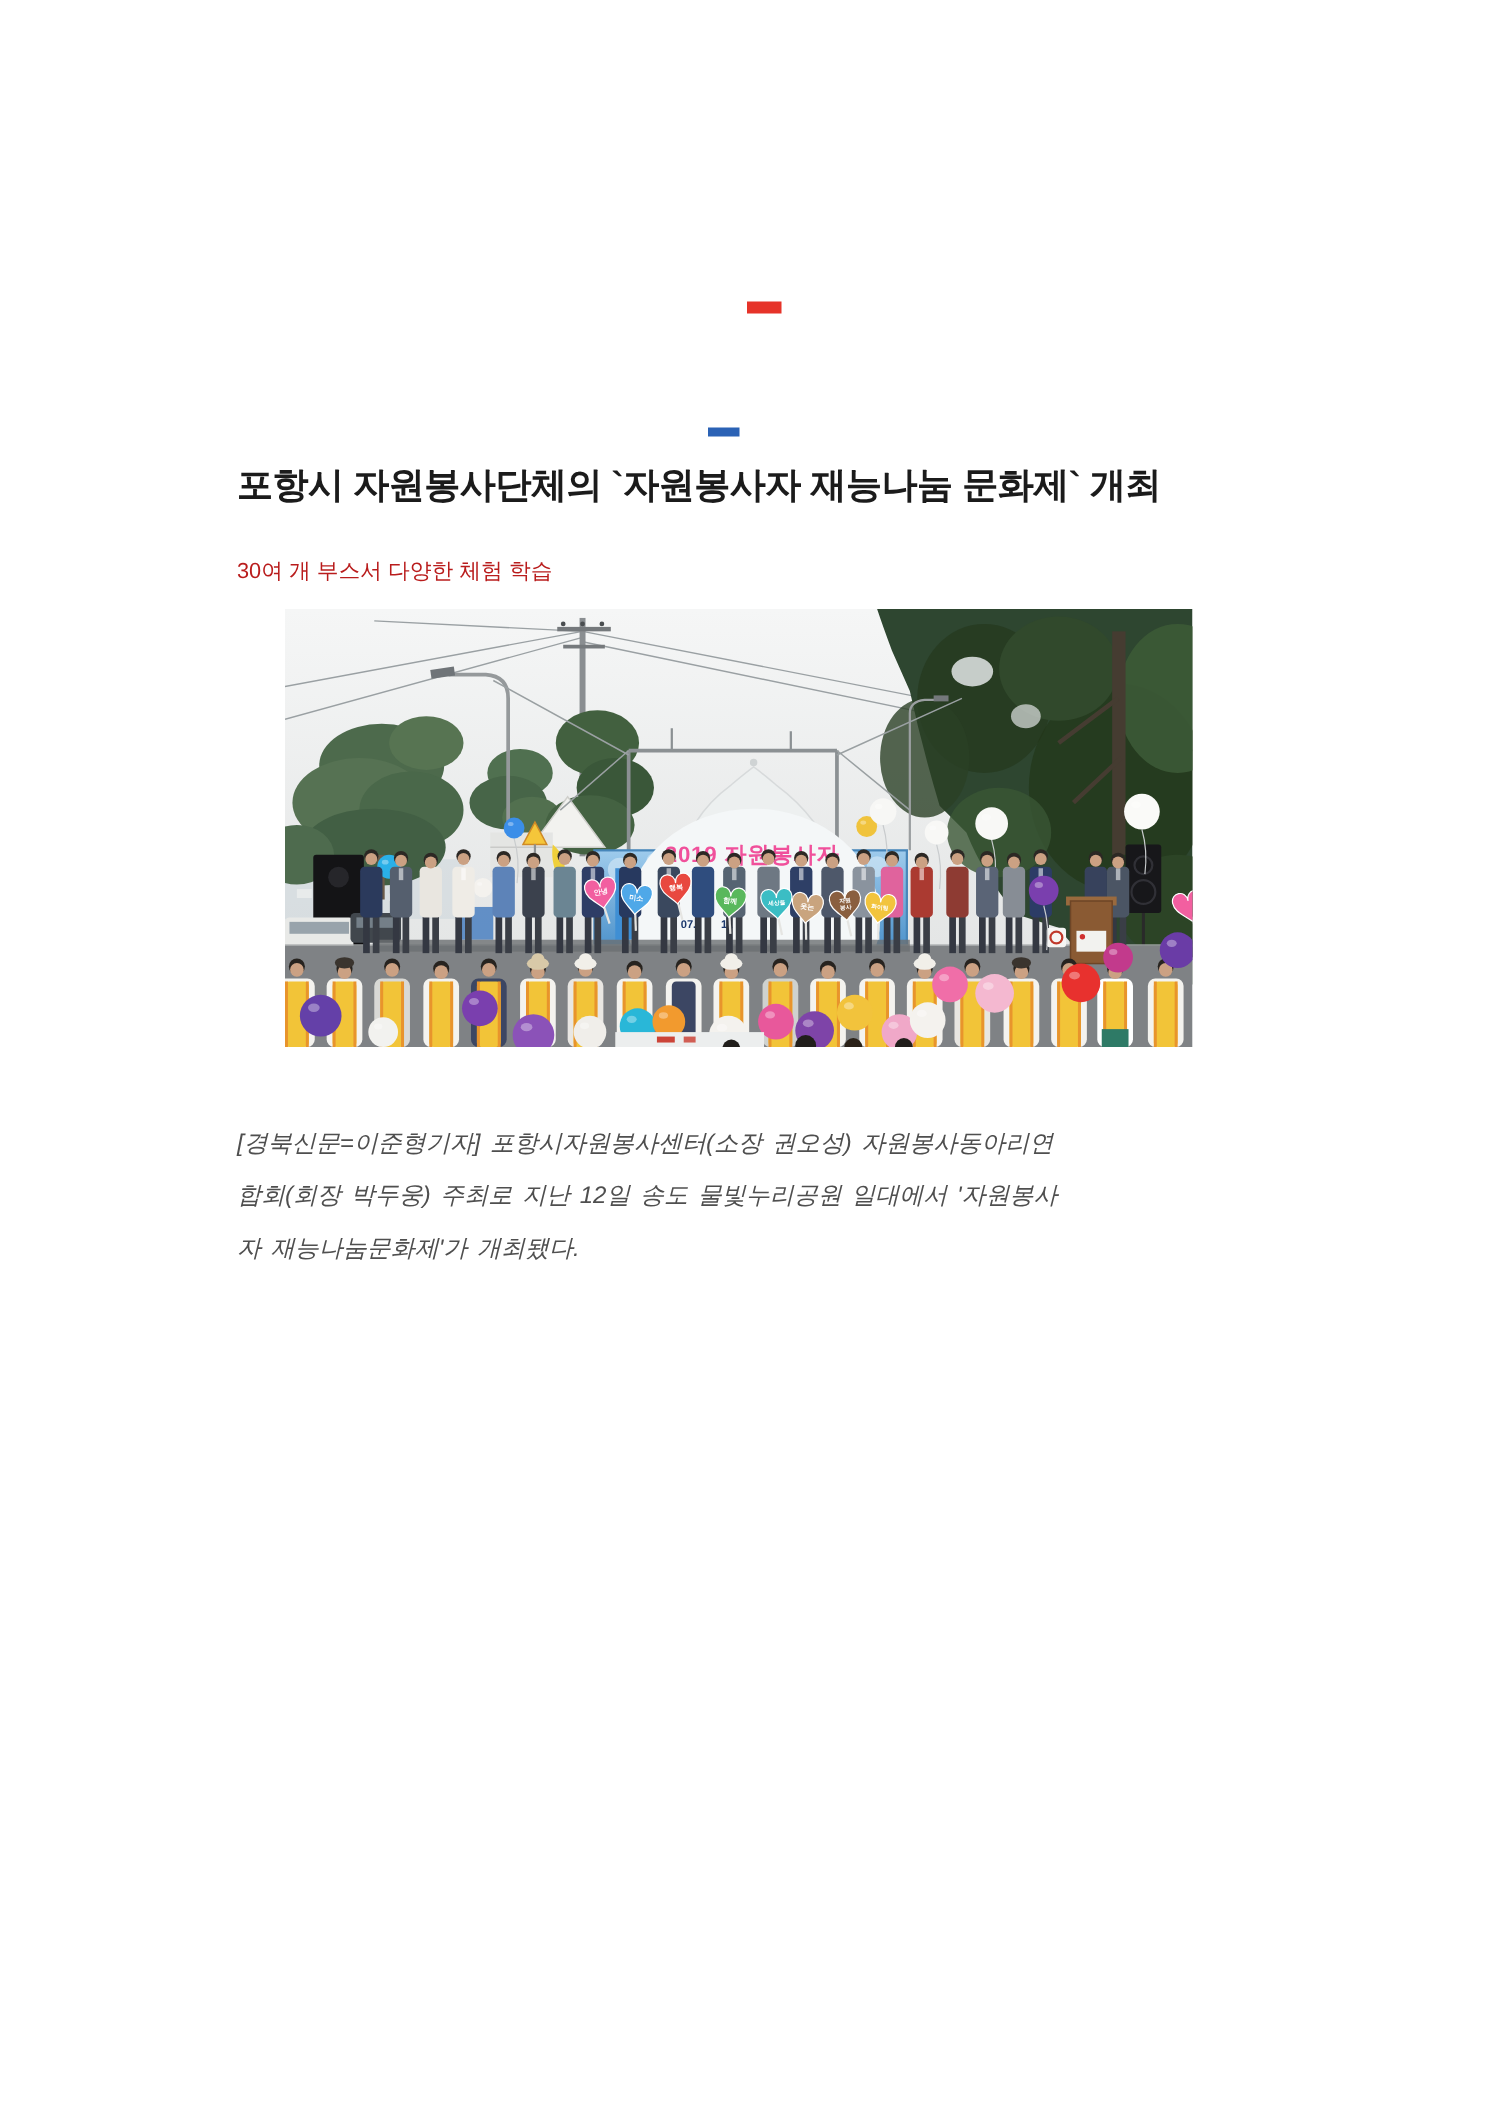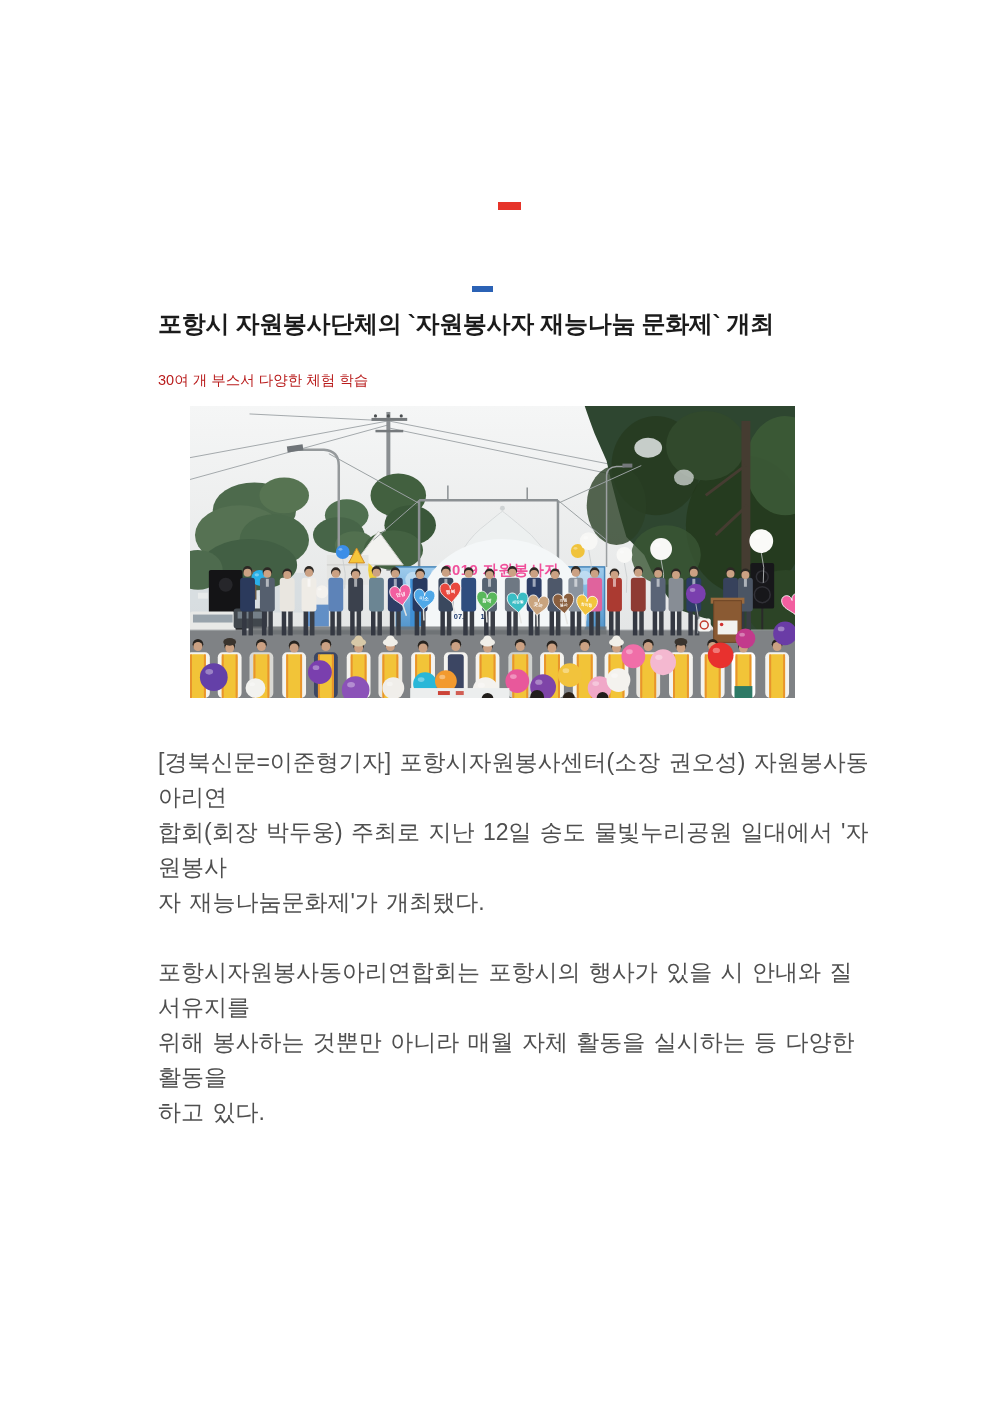--- a/index.html
+++ b/index.html
@@ -11,22 +11,22 @@
   .accent{position:absolute;display:block;}
   .accent-red{left:2px;top:10px;width:23px;height:8px;background:#e63329;}
   .accent-blue{right:3px;top:94px;width:21px;height:6px;background:#2b62b5;}
   .headline{position:absolute;top:308px;left:158px;width:710px;margin:0;
             font-size:24px;line-height:32px;font-weight:bold;color:#1b1b1b;letter-spacing:-0.3px;}
   .subtitle{position:absolute;top:371px;left:158px;width:700px;margin:0;
             font-size:14.5px;color:#b91c1c;}
   .photo{position:absolute;top:406px;left:190px;width:605px;height:292px;margin:0;}
   .photo svg{display:block;width:100%;height:100%;}
   .body-text{position:absolute;top:745px;left:158px;width:712px;}
-  .body-text p{margin:0 0 35px 0;font-size:23px;line-height:35px;color:#4f4f4f;
-               white-space:pre-line;word-spacing:2px;}
+  .body-text p{margin:0 0 35px 0;font-size:16px;line-height:35px;color:#4f4f4f;
+               white-space:pre-line;word-spacing:2px;font-style:italic;}
 </style>
 </head>
 <body>
 
 <div class="page">
 
   <header class="masthead">
     <div class="logo">
       <span class="accent accent-red"></span>
       <span class="accent accent-blue"></span>
@@ -701,18 +701,15 @@
         <circle cx="382" cy="294" r="6" fill="#2a2118"></circle>
         <circle cx="416" cy="294" r="6" fill="#211e1b"></circle>
       </g>
     </svg>
   </figure>
 
   <section class="body-text">
     <p>[경북신문=이준형기자] 포항시자원봉사센터(소장 권오성) 자원봉사동아리연
 합회(회장 박두웅) 주최로 지난 12일 송도 물빛누리공원 일대에서 '자원봉사
 자 재능나눔문화제'가 개최됐다.</p>
-    <p>포항시자원봉사동아리연합회는 포항시의 행사가 있을 시 안내와 질서유지를
-위해 봉사하는 것뿐만 아니라 매월 자체 활동을 실시하는 등 다양한 활동을
-하고 있다.</p>
   </section>
 
 </div>
 
 </body></html>

